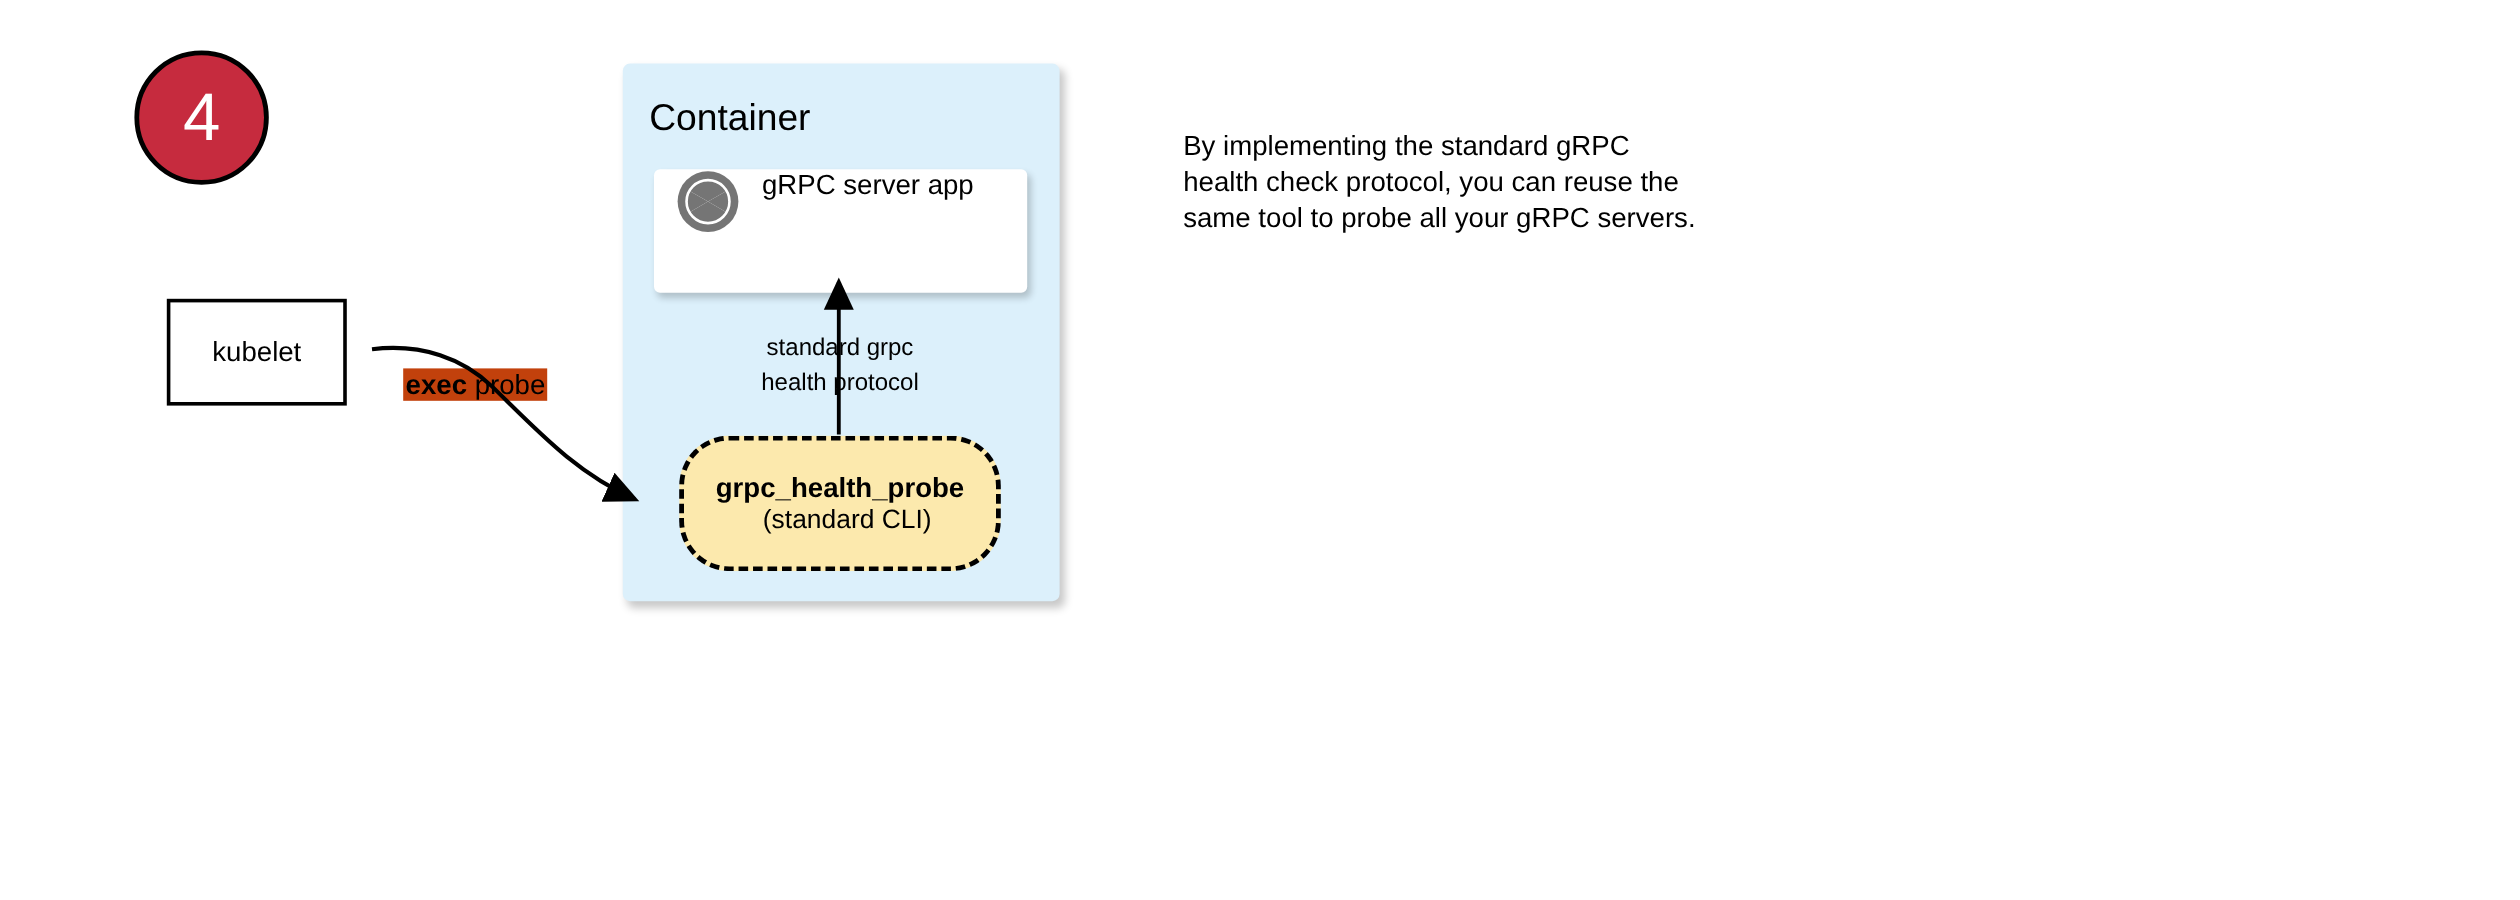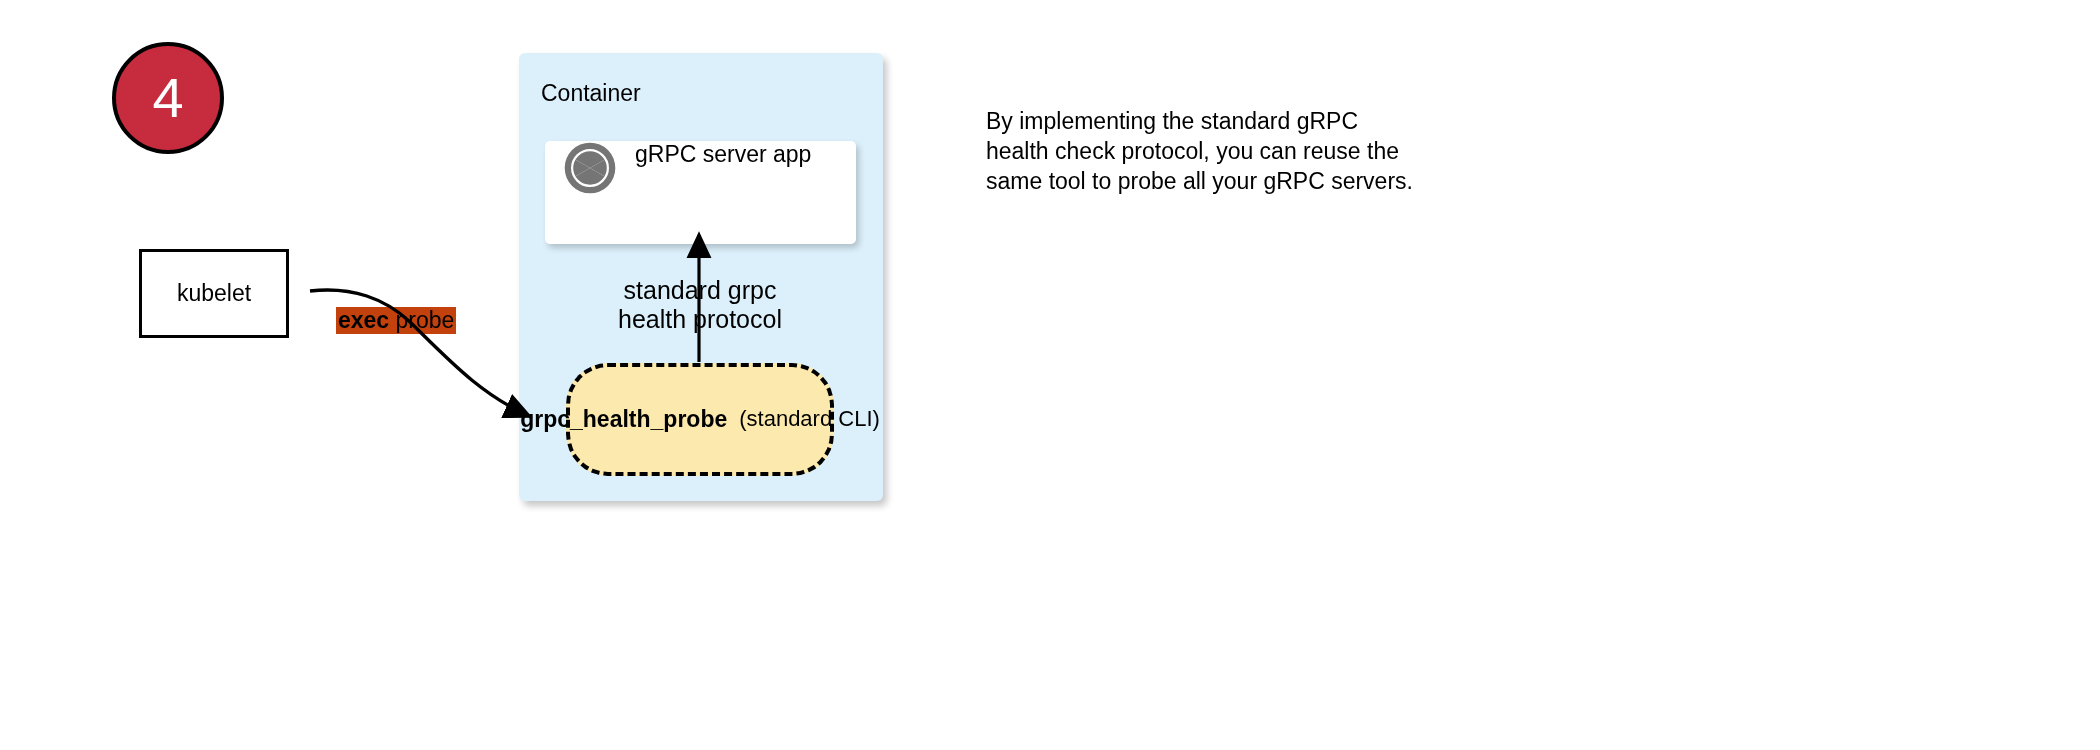--- a/index.html
+++ b/index.html
@@ -50,21 +50,21 @@
     width: 364px;
     height: 448px;
     background: #dcf0fb;
     border-radius: 6px;
     box-shadow: 4px 5px 7px rgba(0,0,0,0.22);
   }
   .container-title {
     position: absolute;
     left: 541px;
     top: 80px;
-    font-size: 23px;
+    font-size: 31px;
     color: #000000;
     white-space: nowrap;
   }
 
   
   .app-card {
     position: absolute;
     left: 545px;
     top: 141px;
     width: 311px;
@@ -90,38 +90,38 @@
     white-space: nowrap;
   }
 
   
   .protocol-label {
     position: absolute;
     left: 600px;
     top: 276px;
     width: 200px;
     text-align: center;
-    font-size: 25px;
+    font-size: 20px;
     line-height: 29px;
     color: #000000;
   }
 
   
   .probe-node {
     position: absolute;
     left: 566px;
     top: 363px;
     width: 268px;
     height: 113px;
     background: #fce9ad;
     border: 4px dashed #000000;
     border-radius: 42px;
     box-sizing: border-box;
     display: flex;
-    flex-direction: row;
+    flex-direction: column;
     align-items: center;
     justify-content: center;
   }
   .probe-title {
     font-size: 23px;
     font-weight: bold;
     color: #000000;
     line-height: 1.18;
     white-space: nowrap;
   }

